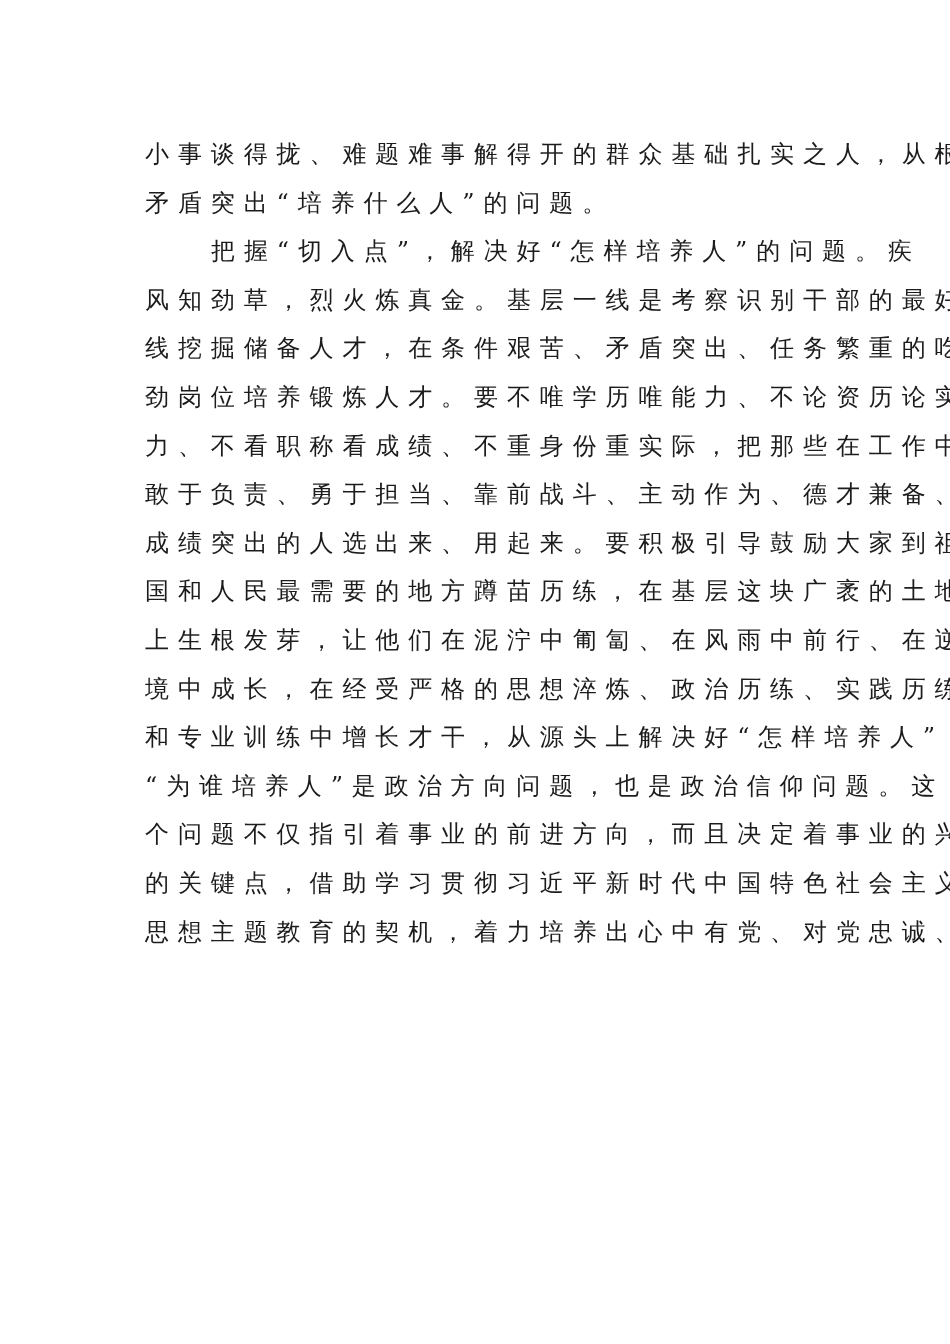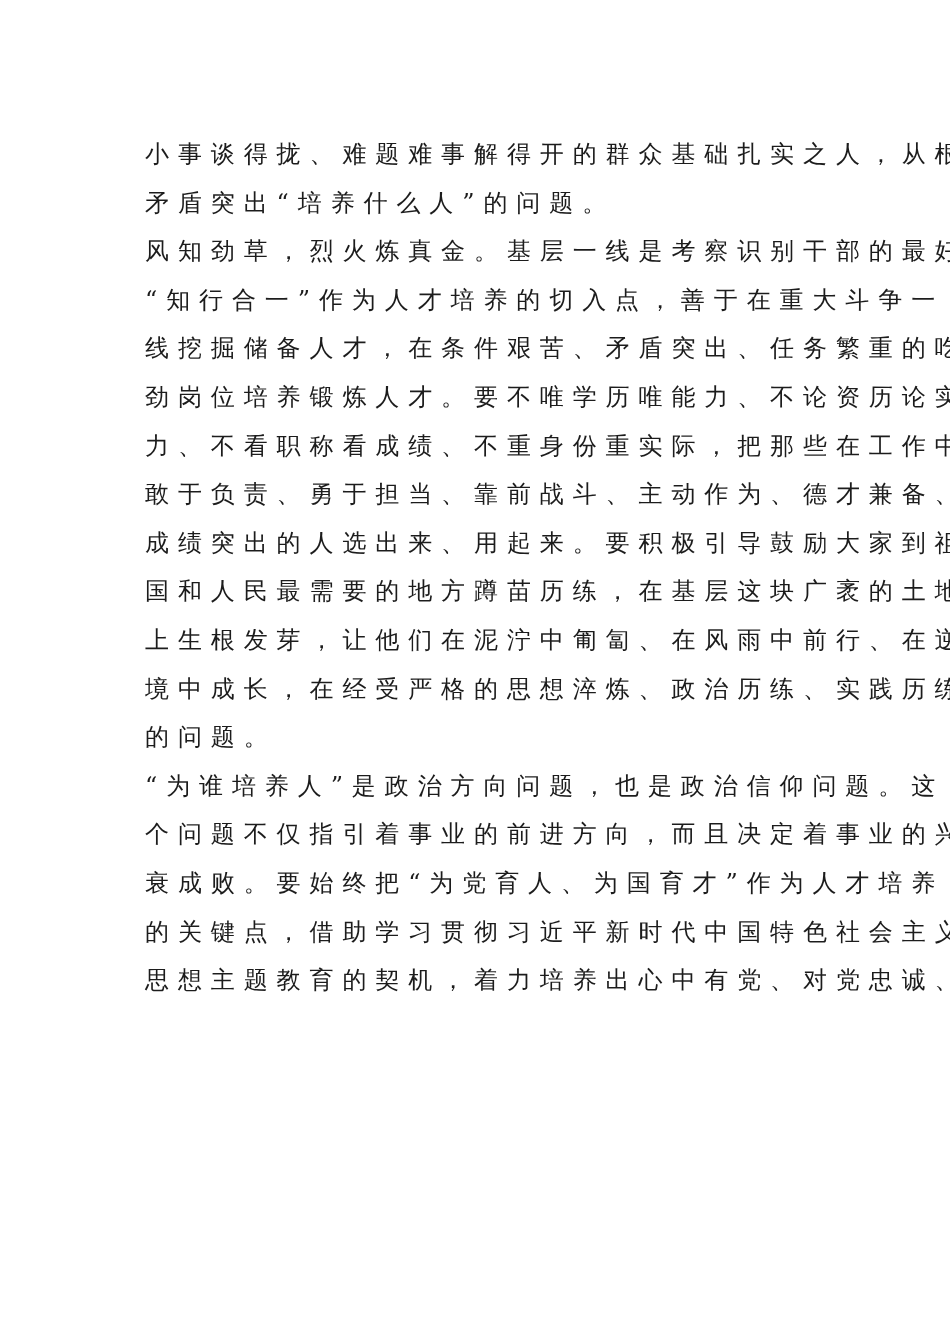--- a/index.html
+++ b/index.html
@@ -41,34 +41,33 @@
 <body>
 
 <div class="page">
 
   <div class="paragraph">
     <span class="line">小事谈得拢、难题难事解得开的群众基础扎实之人，从根</span>
     <span class="line">矛盾突出“培养什么人”的问题。</span>
   </div>
 
   <div class="paragraph">
+    <span class="line indent">把握“切入点”，解决好“怎样培养人”的问题。疾</span>
     <span class="line">风知劲草，烈火炼真金。基层一线是考察识别干部的最好</span>
-    <span class="line">“知行合一”作为人才培养的切入点，善于在重大斗争一</span>
     <span class="line">线挖掘储备人才，在条件艰苦、矛盾突出、任务繁重的吃</span>
     <span class="line">劲岗位培养锻炼人才。要不唯学历唯能力、不论资历论实</span>
     <span class="line">力、不看职称看成绩、不重身份重实际，把那些在工作中</span>
     <span class="line">敢于负责、勇于担当、靠前战斗、主动作为、德才兼备、</span>
     <span class="line">成绩突出的人选出来、用起来。要积极引导鼓励大家到祖</span>
     <span class="line">国和人民最需要的地方蹲苗历练，在基层这块广袤的土地</span>
     <span class="line">上生根发芽，让他们在泥泞中匍匐、在风雨中前行、在逆</span>
     <span class="line">境中成长，在经受严格的思想淬炼、政治历练、实践历练</span>
-    <span class="line">的问题。</span>
+    <span class="line">和专业训练中增长才干，从源头上解决好“怎样培养人”</span>
   </div>
 
   <div class="paragraph">
     <span class="line">“为谁培养人”是政治方向问题，也是政治信仰问题。这</span>
     <span class="line">个问题不仅指引着事业的前进方向，而且决定着事业的兴</span>
-    <span class="line">衰成败。要始终把“为党育人、为国育才”作为人才培养</span>
     <span class="line">的关键点，借助学习贯彻习近平新时代中国特色社会主义</span>
     <span class="line">思想主题教育的契机，着力培养出心中有党、对党忠诚、</span>
   </div>
 
 </div>
 
 </body></html>

